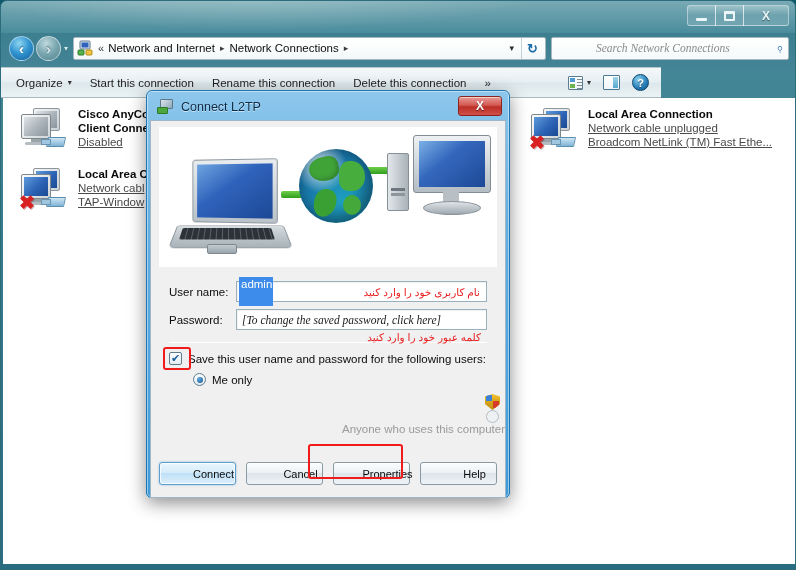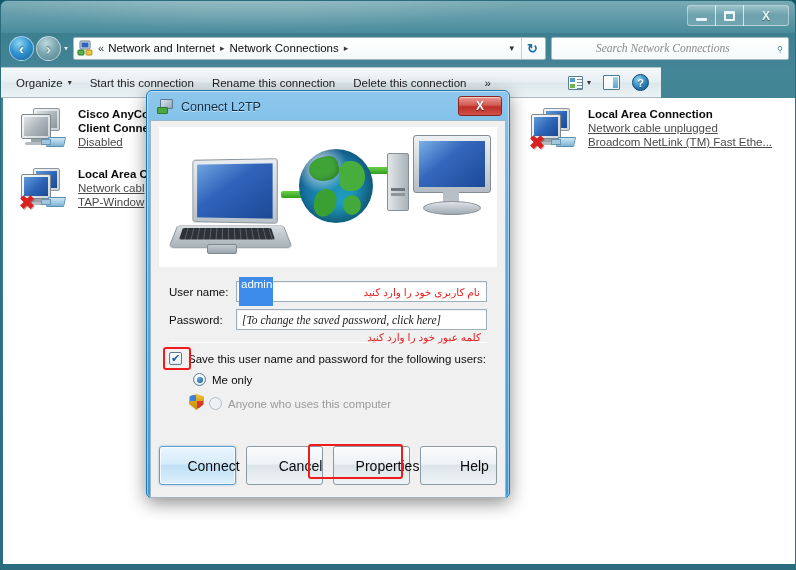--- a/index.html
+++ b/index.html
@@ -393,24 +393,24 @@
   #shield-icon:after {
     content:""; position:absolute; left:8px; top:7px; width: 6px; height: 7px;
     background: #d63b2a;
   }
 
   #dialog-buttons {
     position:absolute; left: 0; bottom: 12px; width: 100%;
     display:flex; justify-content: center; gap: 10px;
   }
   .dlg-button {
-    width: 77px; height: 39px;
+    width: 77px; height: 23px;
     background: linear-gradient(180deg,#fbfcfd 0%,#eef2f5 45%,#dde5ea 50%,#eef3f6 100%);
     border: 1px solid #8a9aa5; border-radius: 3px;
-    font-size: 14px; color:#0b0b0b;
+    font-size: 11px; color:#0b0b0b;
     display:flex; align-items:center; justify-content:center;
     box-shadow: inset 0 1px 0 #fff;
     padding-left: 32px;
   }
   #btn-connect {
     background: linear-gradient(180deg,#eaf6fd 0%,#d6ecfa 45%,#bfe0f6 50%,#ddeffb 100%);
     border-color: #5e9ecb;
     box-shadow: inset 0 0 0 1px rgba(255,255,255,0.75), 0 0 2px rgba(60,140,200,0.6);
   }
   #hl-connect { left: 157px; bottom: 6px; width: 95px; height: 35px; }
@@ -620,21 +620,21 @@
       <span id="save-checkbox">✔</span>
       <span id="save-label">Save this user name and password for the following users:</span>
       <span class="highlight-box" id="hl-checkbox"></span>
     </div>
 
     <div class="radio-row">
       <span class="radio checked"></span>
       <span class="radio-label">Me only</span>
     </div>
 
-    <div class="radio-row" style="margin-left:60px;">
+    <div class="radio-row" style="margin-left:60px;flex-direction:column;">
       <span id="shield-icon"></span>
       <span class="radio disabled"></span>
       <span class="radio-label disabled">Anyone who uses this computer</span>
     </div>
 
     <div id="dialog-buttons">
       <div class="dlg-button" id="btn-connect">Connect</div>
       <div class="dlg-button">Cancel</div>
       <div class="dlg-button">Properties</div>
       <div class="dlg-button">Help</div>

